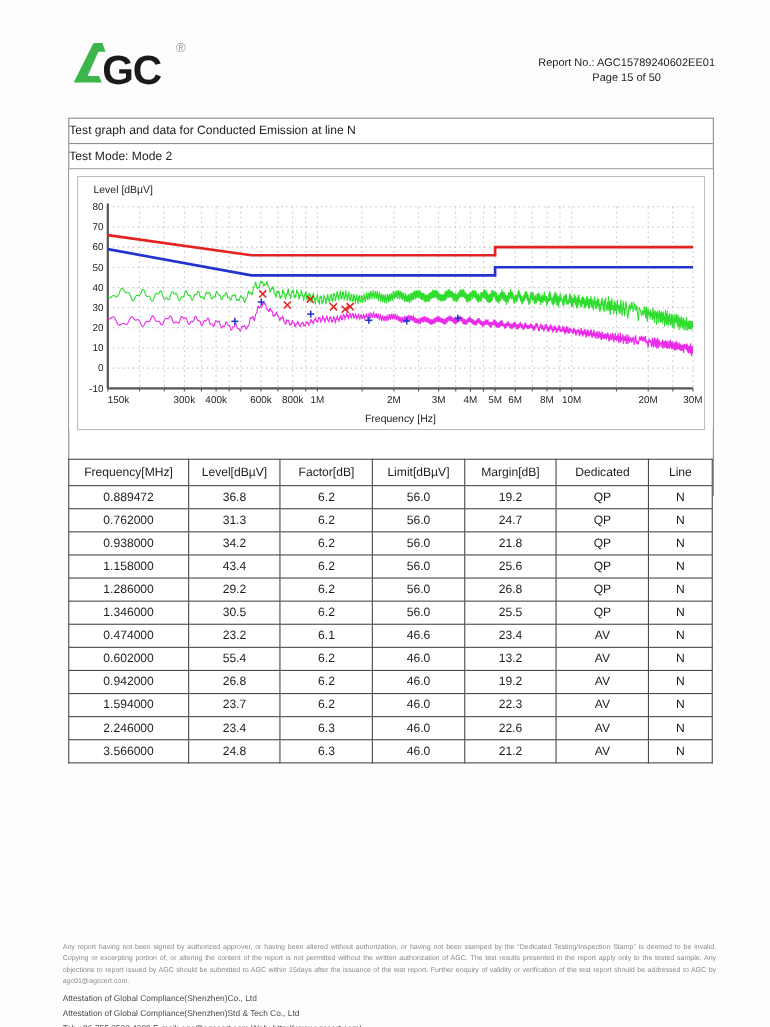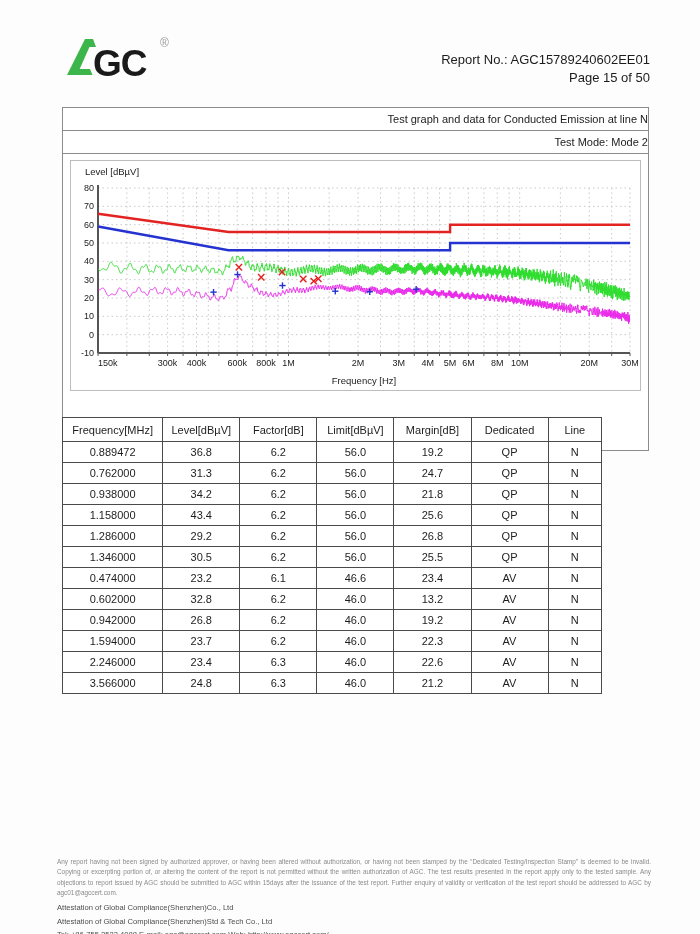--- a/index.html
+++ b/index.html
@@ -2,37 +2,37 @@
 <html><head>
 <meta charset="utf-8">
 <style>
   html,body{margin:0;padding:0;}
   body{width:700px;height:934px;overflow:hidden;background:#f4f4f4;
        font-family:"Liberation Sans", sans-serif;}
   .page{position:absolute;left:0;top:0;width:700px;height:934px;background:#fdfdfd;overflow:hidden;}
 
   
   .logo{position:absolute;left:63px;top:33px;width:110px;height:52px;}
-  .report-info{position:absolute;right:50px;top:51px;text-align:right;
-               font-size:13px;color:#1c1c1c;line-height:1.35;}
+  .report-info{position:absolute;right:50px;top:51px;text-align:center;
+               font-size:10px;color:#1c1c1c;line-height:1.35;}
 
   
   .box{position:absolute;left:62px;top:107px;width:585px;border:1px solid #8c8c8c;background:#fff;}
-  .box-row{height:22px;line-height:22px;text-align:right;font-size:11px;color:#222;
+  .box-row{height:22px;line-height:22px;text-align:left;font-size:11px;color:#222;
            border-bottom:1px solid #8c8c8c;}
   .chart-wrap{padding:6px 7px 0 7px;background:#fff;}
   .chart-panel{border:1px solid #bdbdbd;height:229px;position:relative;background:#fff;}
   .legend-row{height:23px;display:flex;padding-left:5px;
               font-family:"DejaVu Sans Mono", monospace;font-size:11px;margin-top:36px;}
   .legend-marks{color:#e23b3b;letter-spacing:2px;margin-right:1px;}
   .legend-name{color:#868686;margin-right:14px;padding-left:12px;}
   .legend-file{color:#868686;}
 
   
-  .data-table{position:absolute;left:62px;top:417px;width:540px;border-collapse:collapse;
+  .data-table{position:absolute;left:62px;top:417px;width:586px;border-collapse:collapse;
               font-size:11px;color:#1d1d1d;background:#fff;}
   .data-table th,.data-table td{border:1px solid #4a4a4a;text-align:center;font-weight:normal;
               padding:0;}
   .data-table th{height:23px;}
   .data-table td{height:20px;}
 
   
   .disclaimer{position:absolute;left:57px;top:857px;width:594px;font-size:6.4px;
               color:#8a8a8a;line-height:1.6;text-align:justify;}
   .company{position:absolute;left:57px;top:901px;width:594px;font-size:7.6px;color:#4d4d4d;line-height:1.8;}
@@ -272,21 +272,21 @@
           <td>0.474000</td>
           <td>23.2</td>
           <td>6.1</td>
           <td>46.6</td>
           <td>23.4</td>
           <td>AV</td>
           <td>N</td>
         </tr>
         <tr>
           <td>0.602000</td>
-          <td>32.8</td>
+          <td>55.4</td>
           <td>6.2</td>
           <td>46.0</td>
           <td>13.2</td>
           <td>AV</td>
           <td>N</td>
         </tr>
         <tr>
           <td>0.942000</td>
           <td>26.8</td>
           <td>6.2</td>

